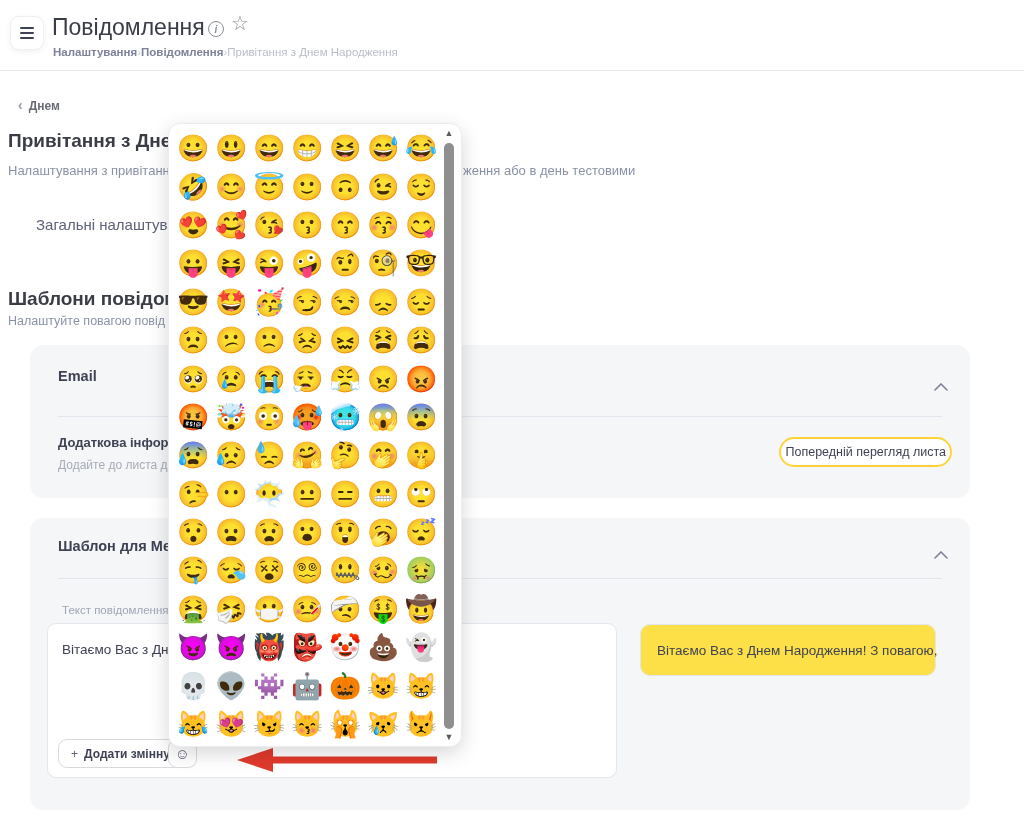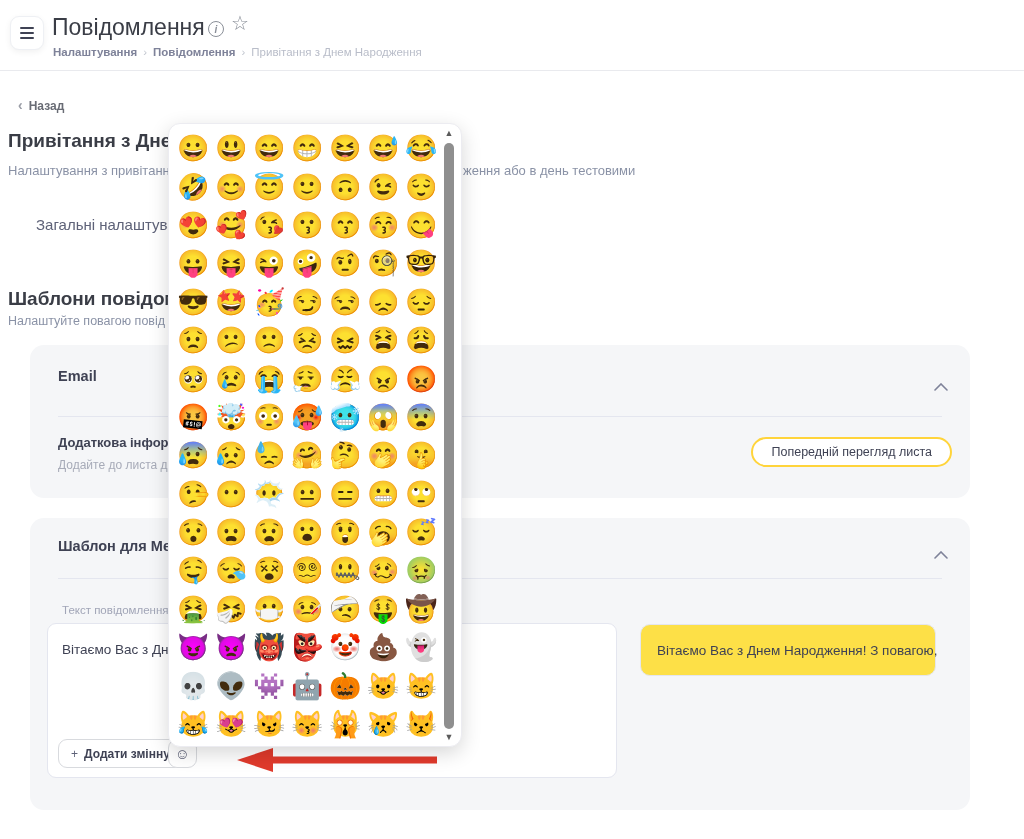--- a/index.html
+++ b/index.html
@@ -19,21 +19,21 @@
   .hamburger{position:absolute;left:10px;top:16px;width:34px;height:34px;background:#fff;
     border:1px solid #eef0f4;border-radius:9px;box-shadow:0 2px 6px rgba(0,0,0,.06);
     display:flex;flex-direction:column;justify-content:center;align-items:center;gap:3px;cursor:pointer;}
   .hamburger i{display:block;width:14px;height:2px;background:#3f4254;border-radius:1px;}
   .page-title{position:absolute;left:52px;top:14px;font-size:23px;font-weight:500;color:#3a3d46;}
   .info-icon{position:absolute;left:208px;top:21px;width:16px;height:16px;border:1.4px solid #8a8f98;
     border-radius:50%;color:#8a8f98;font-size:10px;font-weight:700;display:flex;align-items:center;
     justify-content:center;font-style:italic;}
   .star-icon{position:absolute;left:231px;top:13px;font-size:20px;color:#8a8f98;line-height:1;cursor:pointer;}
   .breadcrumb{position:absolute;left:53px;top:46px;font-size:11.5px;color:var(--text-grey);
-    display:flex;gap:6px;align-items:center;white-space:nowrap;}
+    display:flex;align-items:center;white-space:nowrap;}
   .breadcrumb .bc-strong{font-weight:700;color:#7e8299;cursor:pointer;}
   .breadcrumb .bc-sep{color:#c3c7d0;}
   .breadcrumb .bc-muted{color:#b9bdc9;}
   .top-divider{position:absolute;left:0;top:70px;width:1024px;height:1px;background:#e9eaee;}
 
   .back-link{position:absolute;left:18px;top:97px;font-size:12px;font-weight:600;color:#696c75;cursor:pointer;}
   .back-link .chv{color:#9a9da6;margin-right:6px;font-size:14px;}
 
   .h1{position:absolute;left:8px;top:130px;font-size:19px;font-weight:700;color:#3a3d46;white-space:nowrap;}
   .desc-left{position:absolute;left:8px;top:163px;font-size:13px;color:#8a92a6;white-space:nowrap;}
@@ -44,21 +44,21 @@
 
   
   .card{position:absolute;left:30px;width:940px;background:var(--card-bg);border-radius:14px;}
   .card-email{top:345px;height:153px;}
   .card-msg{top:518px;height:292px;}
   .card-title{position:absolute;left:28px;font-size:14.5px;font-weight:700;color:#3f4254;white-space:nowrap;}
   .chev-up{position:absolute;right:22px;cursor:pointer;color:#7e8299;}
   .card-divider{position:absolute;left:28px;right:28px;height:1px;background:var(--border-grey);}
   .sub-title{position:absolute;left:28px;top:90px;font-size:13px;font-weight:700;color:#3f4254;white-space:nowrap;}
   .sub-desc{position:absolute;left:28px;top:113px;font-size:12px;color:#a7abb8;white-space:nowrap;}
-  .preview-letter-btn{position:absolute;right:18px;top:92px;height:30px;padding:0 18px;background:#fff;
+  .preview-letter-btn{position:absolute;right:18px;top:92px;height:30px;padding:0 4px;background:#fff;
     border:2px solid var(--accent-yellow);border-radius:16px;font-size:12.5px;color:#3f4254;
     display:flex;align-items:center;cursor:pointer;font-family:inherit;}
 
   
   .composer-label{position:absolute;left:32px;top:86px;font-size:11.5px;color:#a1a5b7;white-space:nowrap;}
   .composer{position:absolute;left:17px;top:105px;width:570px;height:155px;background:#fff;
     border:1px solid var(--border-grey);border-radius:9px;}
   .composer-text{position:absolute;left:14px;top:18px;font-size:13.5px;color:#3f4254;white-space:nowrap;}
   .add-var-btn{position:absolute;left:10px;bottom:9px;height:29px;padding:0 12px;background:#fff;
     border:1px solid #d8dade;border-radius:9px;font-size:12px;font-weight:600;color:#3f4254;
@@ -106,21 +106,21 @@
   <div class="breadcrumb">
     <span class="bc-strong">Налаштування</span>
     <span class="bc-sep">›</span>
     <span class="bc-strong">Повідомлення</span>
     <span class="bc-sep">›</span>
     <span class="bc-muted">Привітання з Днем Народження</span>
   </div>
   <div class="top-divider"></div>
 
   <div class="back-link">
-    <span class="chv">‹</span><span>Назад</span>
+    <span class="chv">‹</span><span>Днем</span>
   </div>
 
   <div class="h1">Привітання з Днем</div>
   <div class="desc-left">Налаштування з привітанн</div>
   <div class="desc-right">ження або в день тестовими</div>
   <div class="general-settings">Загальні налаштуван</div>
   <div class="h2">Шаблони повідомл</div>
   <div class="h2-desc">Налаштуйте повагою повід</div>
 
   <div class="card card-email">

